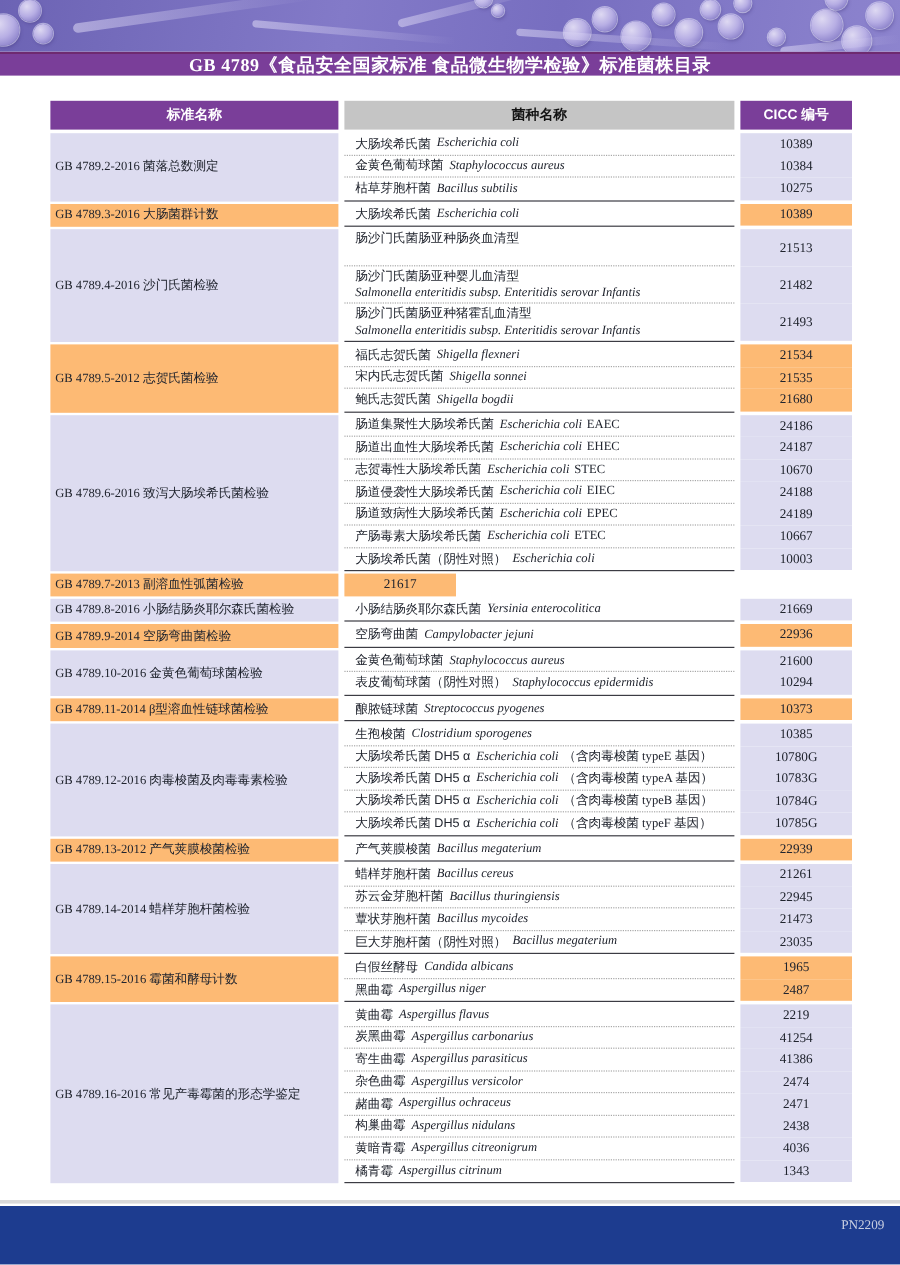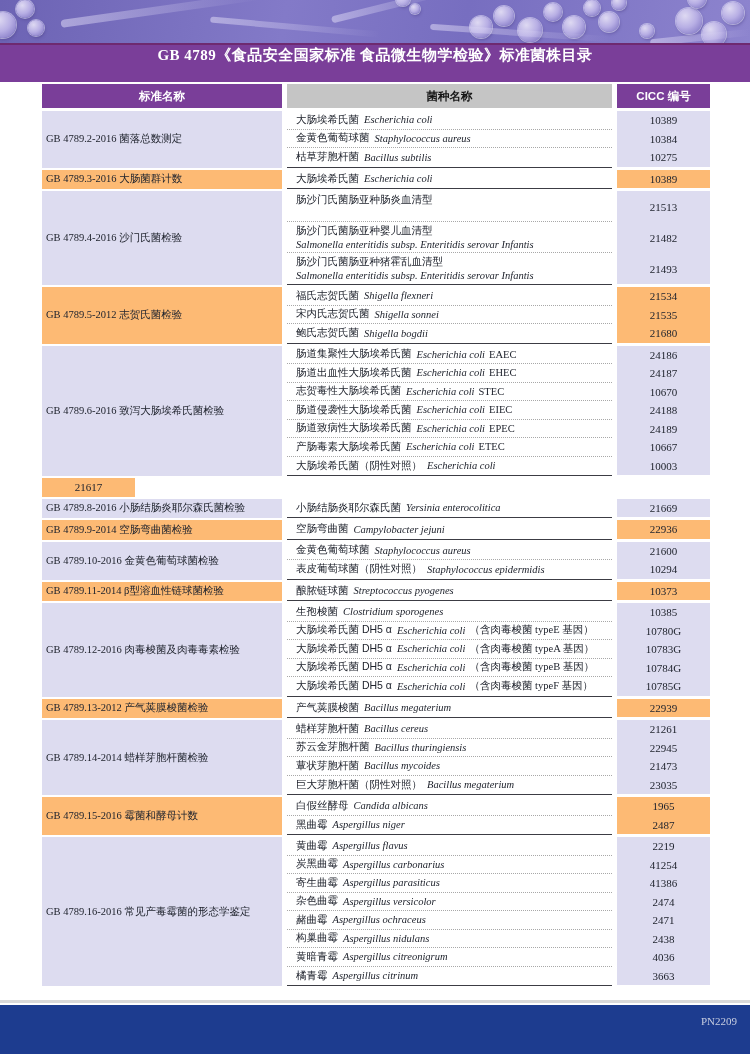--- a/index.html
+++ b/index.html
@@ -5,21 +5,21 @@
   html,body{margin:0;padding:0;background:#fff;}
   .page{position:relative;width:750px;height:1054px;background:#ffffff;overflow:hidden;
         font-family:"Liberation Sans","DejaVu Sans",sans-serif;}
 
   
   .banner{position:relative;width:750px;height:43px;overflow:hidden;
           background:linear-gradient(100deg,#6c63b4 0%,#837ac8 38%,#776ec0 62%,#8d84ce 100%);}
   .banner-rule{width:750px;height:2px;background:#6e2a70;}
 
   
-  .title-bar{width:750px;height:37px;background:#7a3e99;color:#fff;
+  .title-bar{width:750px;height:18px;background:#7a3e99;color:#fff;
              font-family:"Liberation Serif","DejaVu Serif",serif;font-weight:bold;
              font-size:15px;line-height:21px;text-align:center;letter-spacing:.5px;}
 
   
   .table{position:absolute;left:42px;top:84px;width:668px;}
   .thead{display:flex;gap:5px;height:24px;margin-bottom:3px;}
   .th{box-sizing:border-box;font-weight:bold;font-size:11.5px;line-height:24px;text-align:center;}
   .th.c1{width:240px;background:#7a3e99;color:#fff;}
   .th.c2{width:325px;background:#c5c5c5;color:#141414;}
   .th.c3{width:93px;background:#7a3e99;color:#fff;}
@@ -202,20 +202,21 @@
             <div class="cicc shade">24186</div>
             <div class="cicc shade">24187</div>
             <div class="cicc shade">10670</div>
             <div class="cicc shade">24188</div>
             <div class="cicc shade">24189</div>
             <div class="cicc shade">10667</div>
             <div class="cicc shade">10003</div>
           </div>
         </div>
         <div class="group gry">
+          <div class="col1 shade">GB 4789.7-2013  副溶血性弧菌检验</div>
           <div class="col3">
             <div class="cicc shade">21617</div>
           </div>
         </div>
         <div class="group lav">
           <div class="col1 shade">GB 4789.8-2016  小肠结肠炎耶尔森氏菌检验</div>
           <div class="col2">
             <div class="strain">
               <span>小肠结肠炎耶尔森氏菌</span>
               <span class="latin">Yersinia enterocolitica</span>
@@ -395,21 +396,21 @@
             </div>
           </div>
           <div class="col3">
             <div class="cicc shade">2219</div>
             <div class="cicc shade">41254</div>
             <div class="cicc shade">41386</div>
             <div class="cicc shade">2474</div>
             <div class="cicc shade">2471</div>
             <div class="cicc shade">2438</div>
             <div class="cicc shade">4036</div>
-            <div class="cicc shade">3663</div>
+            <div class="cicc shade">1343</div>
           </div>
         </div>
       </div>
   </div>
 
   <div class="gray-rule"></div>
   <div class="footer">
     <span class="pn">PN2209</span>
   </div>
 

